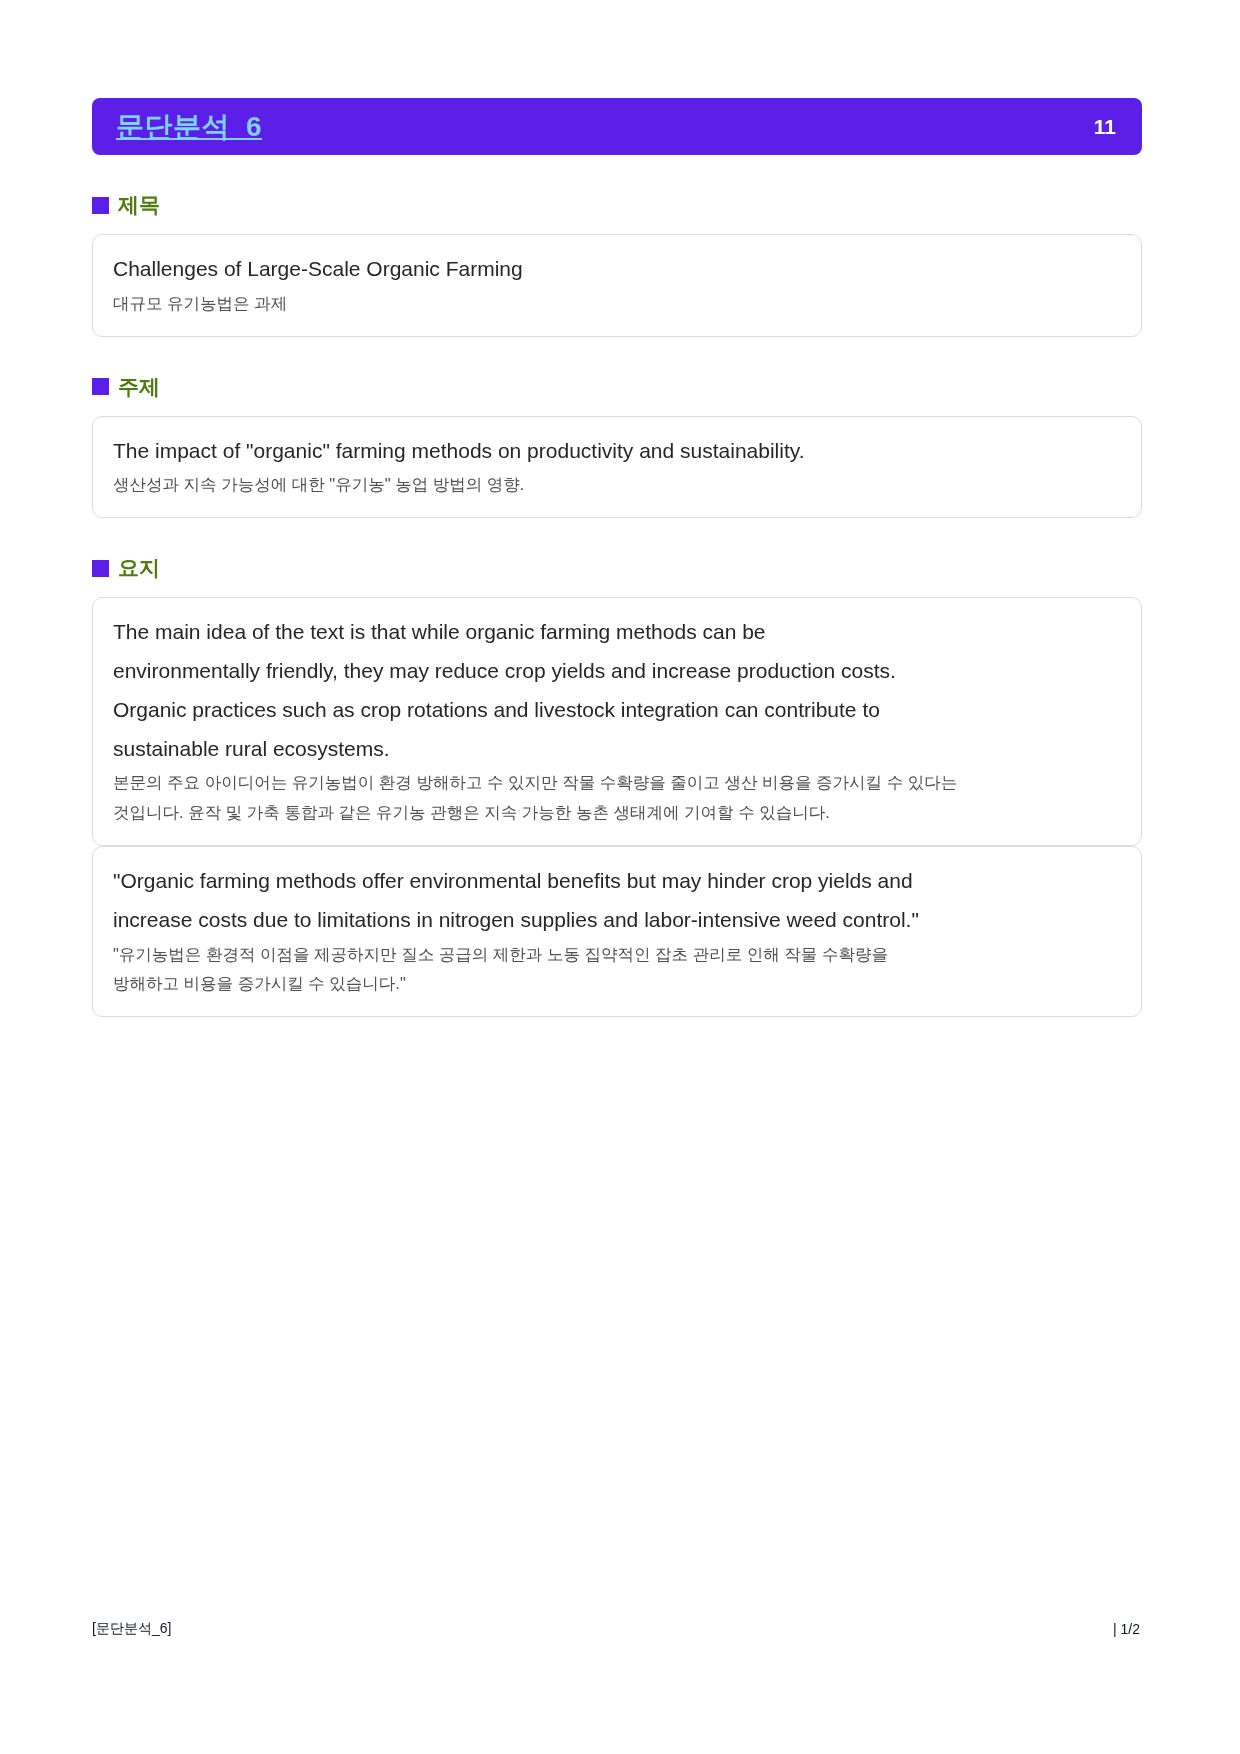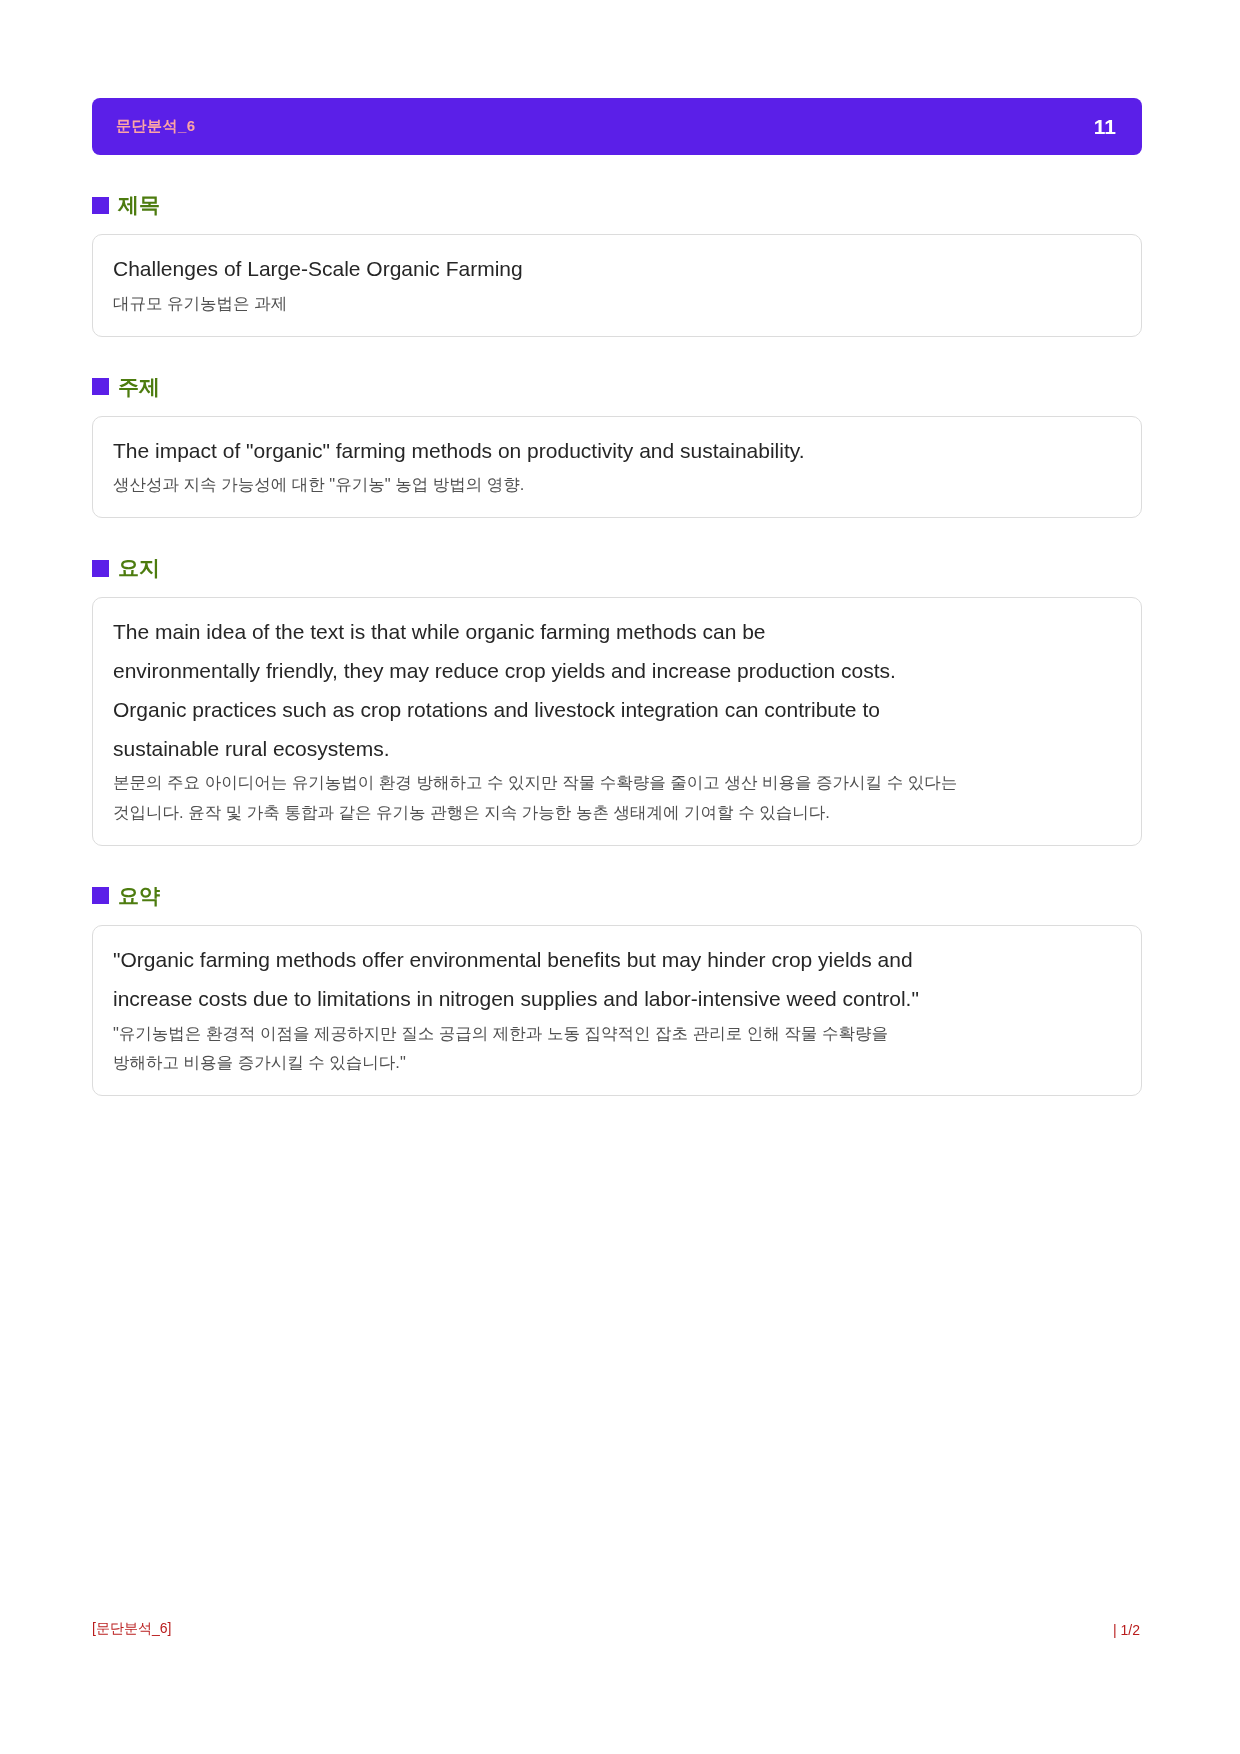--- a/index.html
+++ b/index.html
@@ -25,24 +25,25 @@
     margin-top: 98px;
     height: 57px;
     background: #5b1fe8;
     border-radius: 8px;
     display: flex;
     align-items: center;
     justify-content: space-between;
     padding: 0 26px 0 24px;
   }
   .topbar-title {
-    color: #fca5a5;
-    font-size: 15px;
+    color: #7dd3fc;
+    font-size: 28px;
     font-weight: bold;
     letter-spacing: 0.5px;
+    text-decoration: underline;
   }
   .topbar-num {
     color: #ffffff;
     font-size: 21px;
     font-weight: bold;
   }
 
   .section-heading {
     margin-top: 36px;
     margin-bottom: 15px;
@@ -81,23 +82,23 @@
     white-space: pre-line;
   }
 
   .pagefooter {
     position: absolute;
     left: 92px;
     top: 1620px;
     width: 1048px;
     display: flex;
     justify-content: space-between;
-    align-items: flex-end;
+    align-items: center;
     font-size: 14px;
-    color: #b91c1c;
+    color: #0f172a;
   }
 </style>
 </head>
 <body>
 
 <div class="page">
   <div class="content">
 
     <header class="topbar">
       <span class="topbar-title">문단분석_6</span>
@@ -135,24 +136,20 @@
         <p class="en">The main idea of the text is that while organic farming methods can be
 environmentally friendly, they may reduce crop yields and increase production costs.
 Organic practices such as crop rotations and livestock integration can contribute to
 sustainable rural ecosystems.</p>
         <p class="ko">본문의 주요 아이디어는 유기농법이 환경 방해하고 수 있지만 작물 수확량을 줄이고 생산 비용을 증가시킬 수 있다는
 것입니다. 윤작 및 가축 통합과 같은 유기농 관행은 지속 가능한 농촌 생태계에 기여할 수 있습니다.</p>
       </div>
     </section>
 
     <section>
-      <div class="section-heading">
-        <span class="sq"></span>
-        <span class="label">요약</span>
-      </div>
       <div class="card">
         <p class="en">"Organic farming methods offer environmental benefits but may hinder crop yields and
 increase costs due to limitations in nitrogen supplies and labor-intensive weed control."</p>
         <p class="ko">"유기농법은 환경적 이점을 제공하지만 질소 공급의 제한과 노동 집약적인 잡초 관리로 인해 작물 수확량을
 방해하고 비용을 증가시킬 수 있습니다."</p>
       </div>
     </section>
 
   </div>
 

